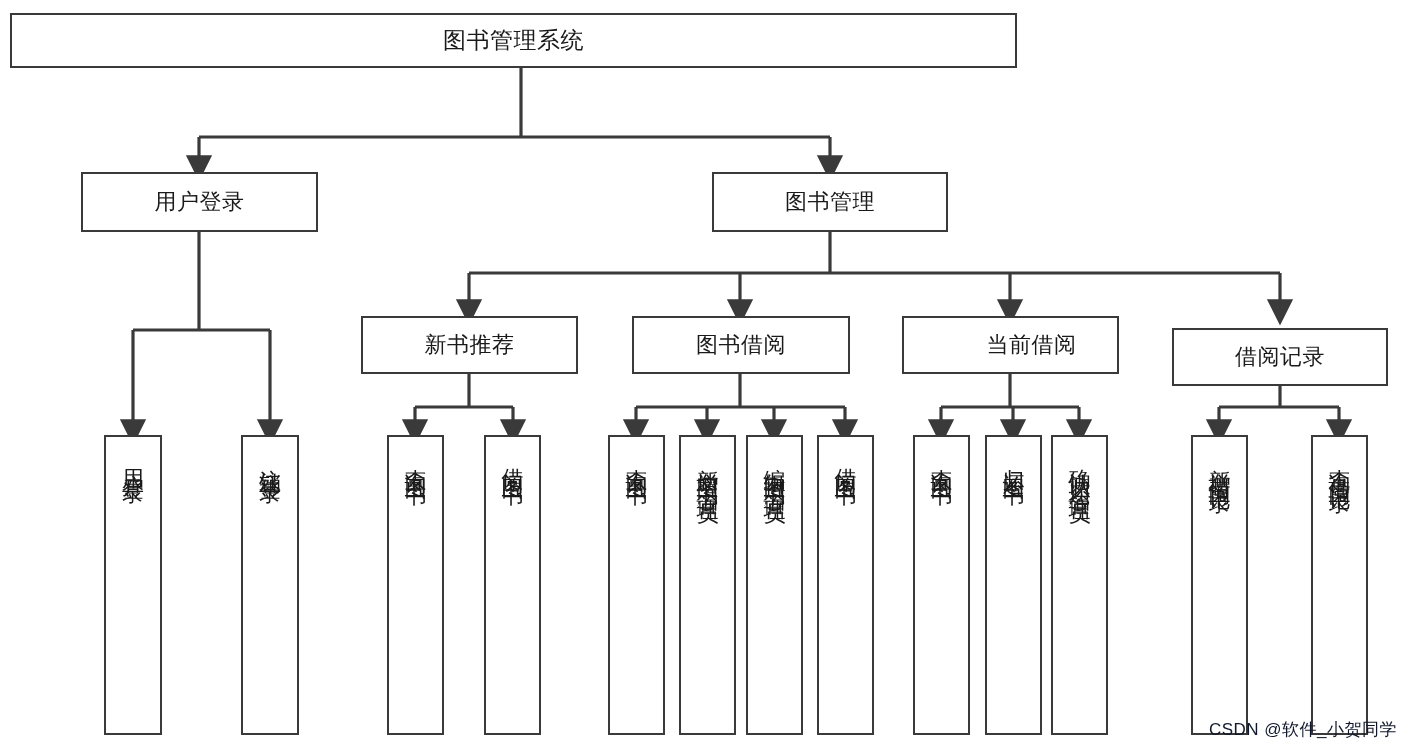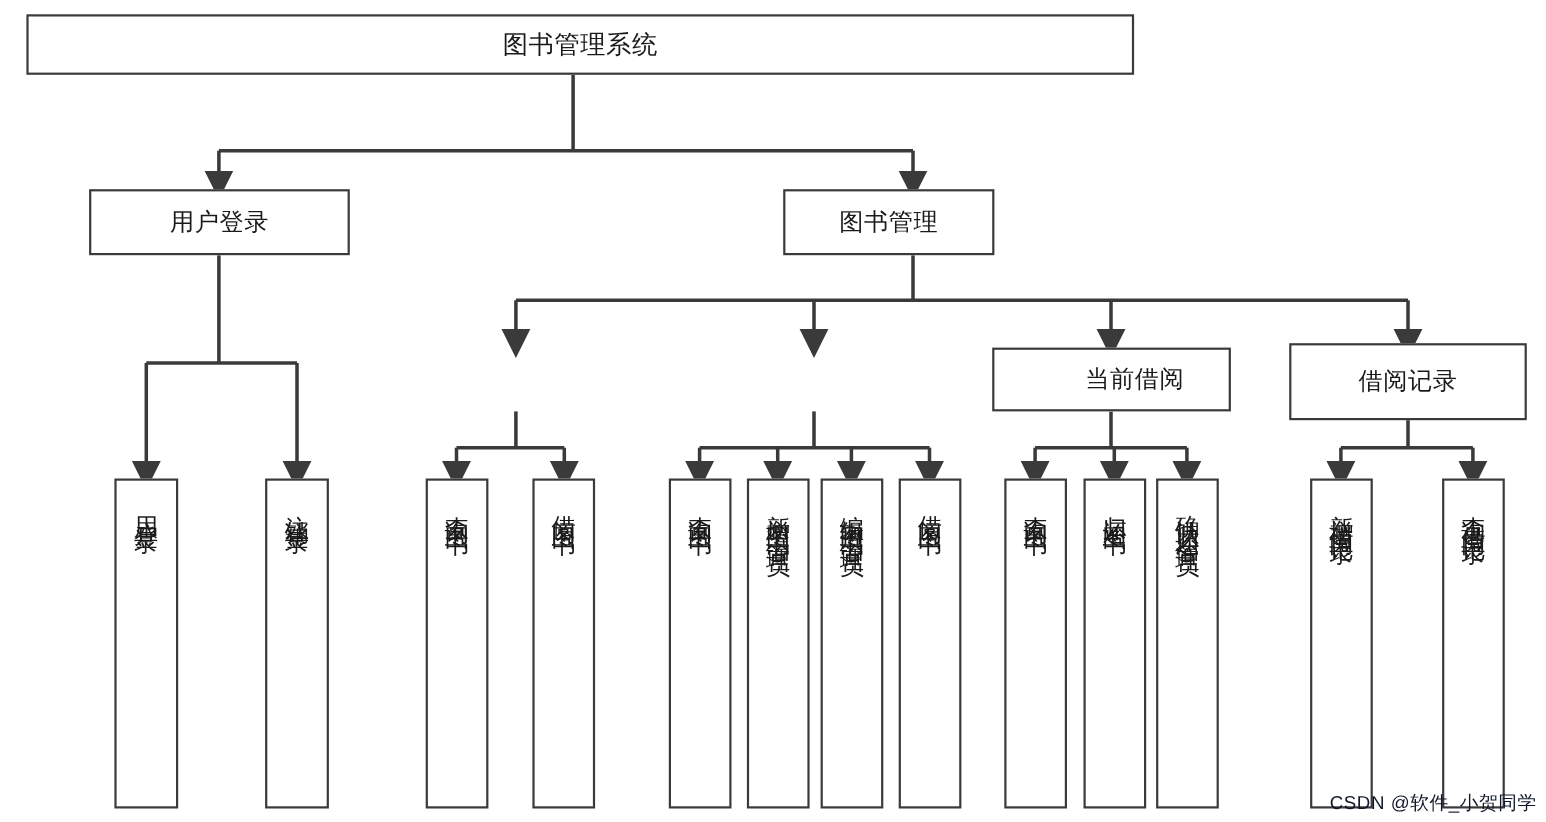--- a/index.html
+++ b/index.html
@@ -113,35 +113,41 @@
       <path d="M1013,407 L1013,424" marker-end="url(#arrow)"></path>
       <path d="M1079,407 L1079,424" marker-end="url(#arrow)"></path>
 
       <path d="M1280,374 L1280,407"></path>
       <path d="M1219,407 L1339,407"></path>
       <path d="M1219,407 L1219,424" marker-end="url(#arrow)"></path>
       <path d="M1339,407 L1339,424" marker-end="url(#arrow)"></path>
     </g>
   </svg>
 
-  <div class="node node-root" style="left:24px; top:13px; width:1007px; height:55px;">
+  <div class="node node-root" style="left:10px; top:13px; width:1007px; height:55px;">
     <span class="label">图书管理系统</span>
   </div>
 
   <div class="node node-l2" style="left:81px; top:172px; width:237px; height:60px;">
     <span class="label">用户登录</span>
   </div>
-  <div class="node node-l2" style="left:712px; top:172px; width:192px; height:60px;">
+  <div class="node node-l2" style="left:712px; top:172px; width:236px; height:60px;">
     <span class="label">图书管理</span>
   </div>
 
+  <div class="node node-l3" style="left:361px; top:316px; width:217px; height:58px;">
+    <span class="label">新书推荐</span>
+  </div>
+  <div class="node node-l3" style="left:632px; top:316px; width:218px; height:58px;">
+    <span class="label">图书借阅</span>
+  </div>
   <div class="node node-l3" style="left:902px; top:316px; width:217px; height:58px;padding-left:42px;">
     <span class="label">当前借阅</span>
   </div>
-  <div class="node node-l3" style="left:1172px; top:312px; width:216px; height:70px;">
+  <div class="node node-l3" style="left:1172px; top:328px; width:216px; height:58px;">
     <span class="label">借阅记录</span>
   </div>
 
   <div class="node node-leaf" style="left:104px; top:435px; width:58px; height:300px;">
     <span class="label">用户登录</span>
   </div>
   <div class="node node-leaf" style="left:241px; top:435px; width:58px; height:300px;">
     <span class="label">注销登录</span>
   </div>
 

